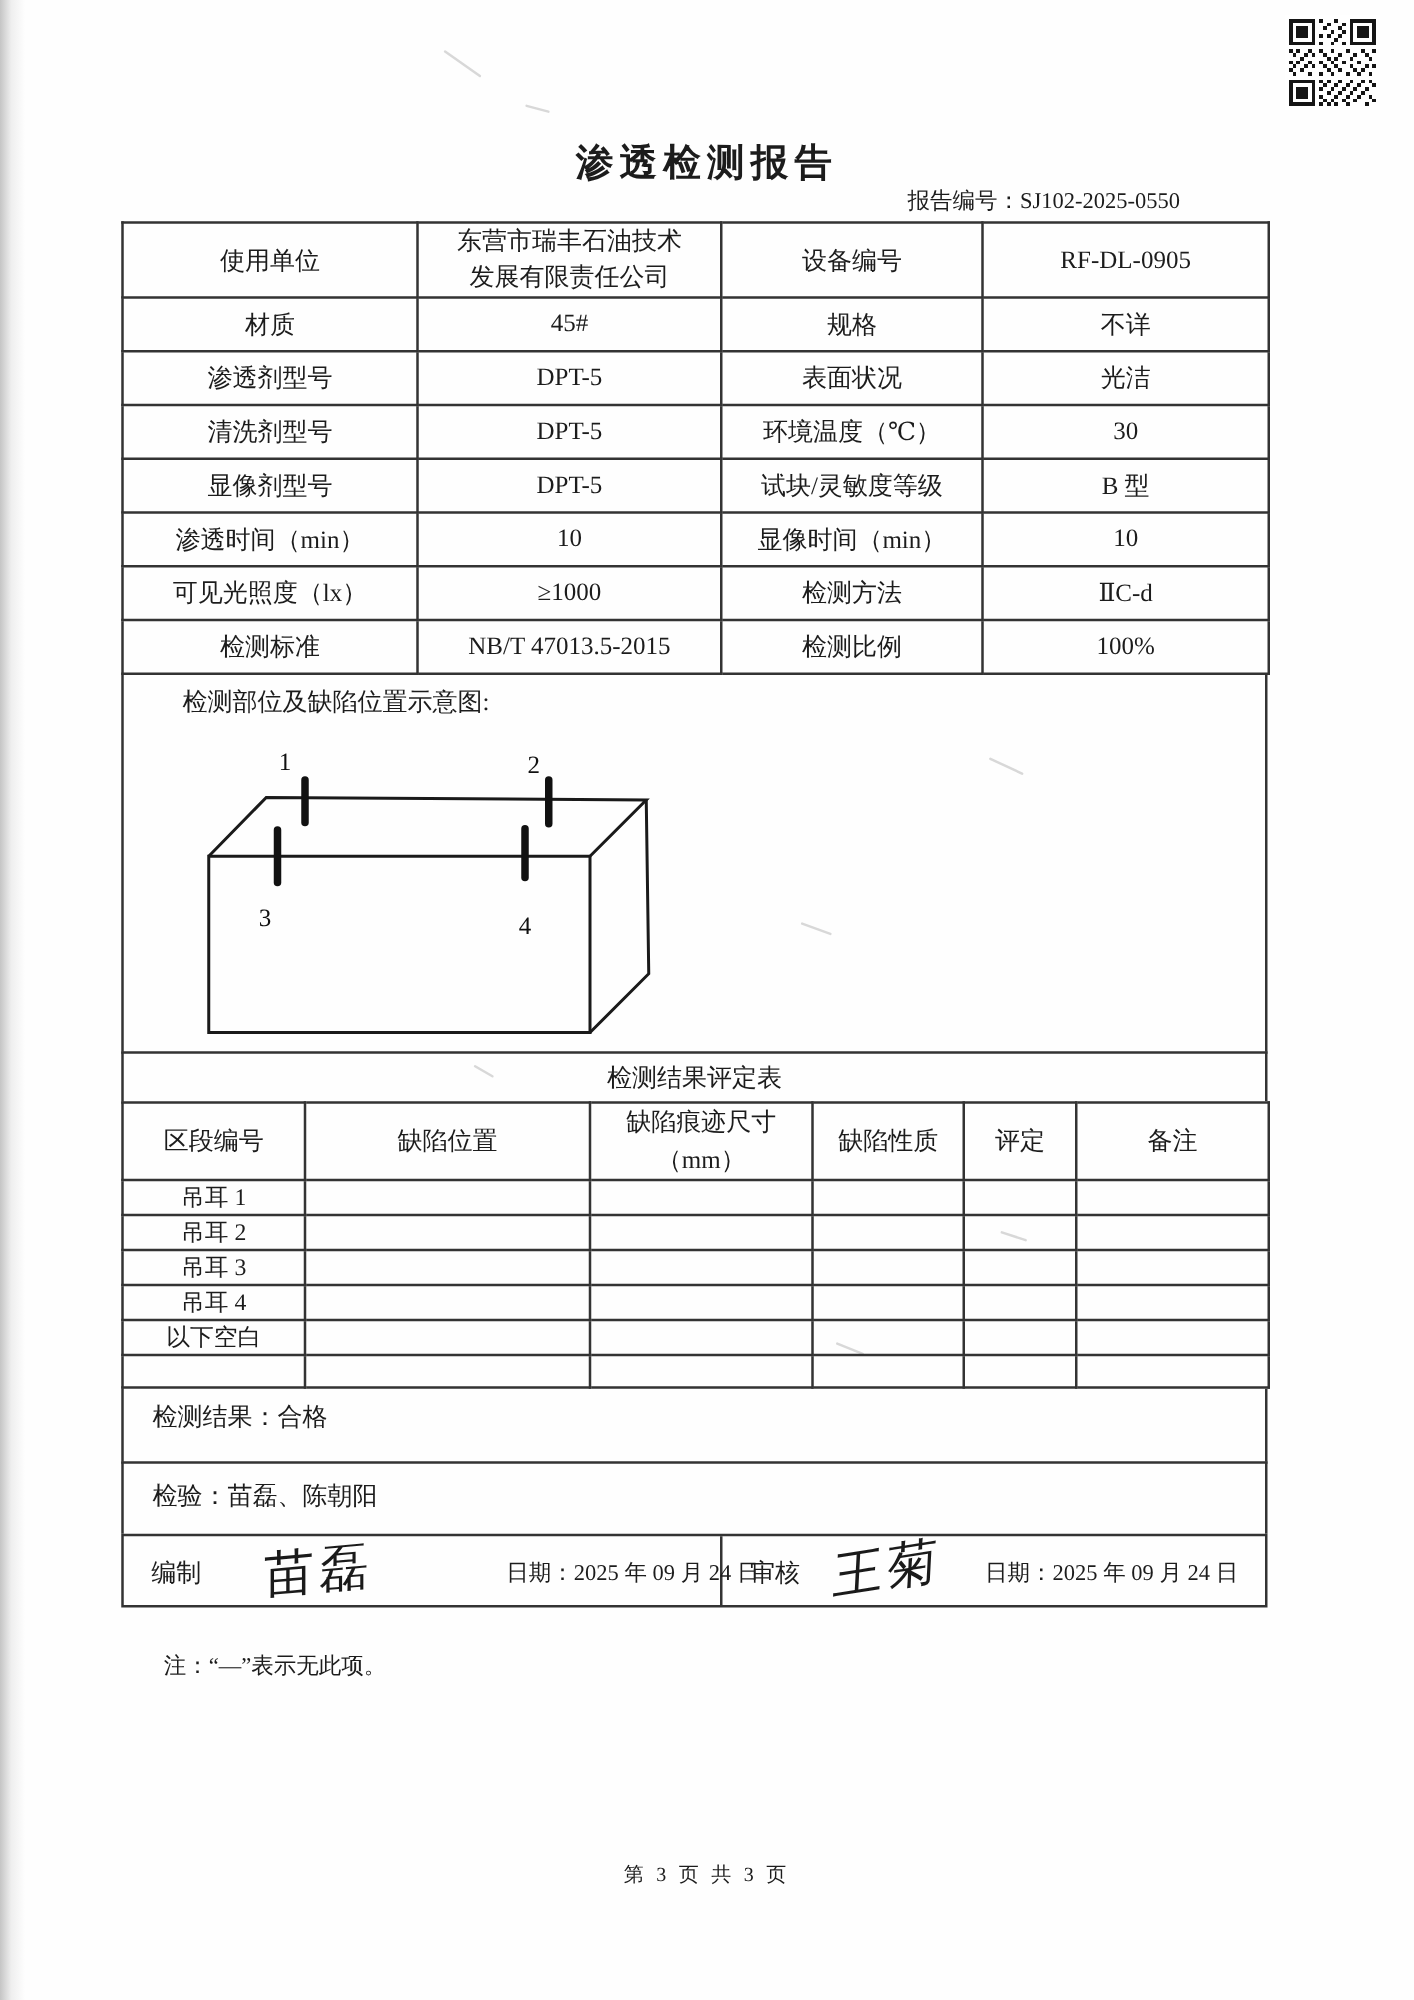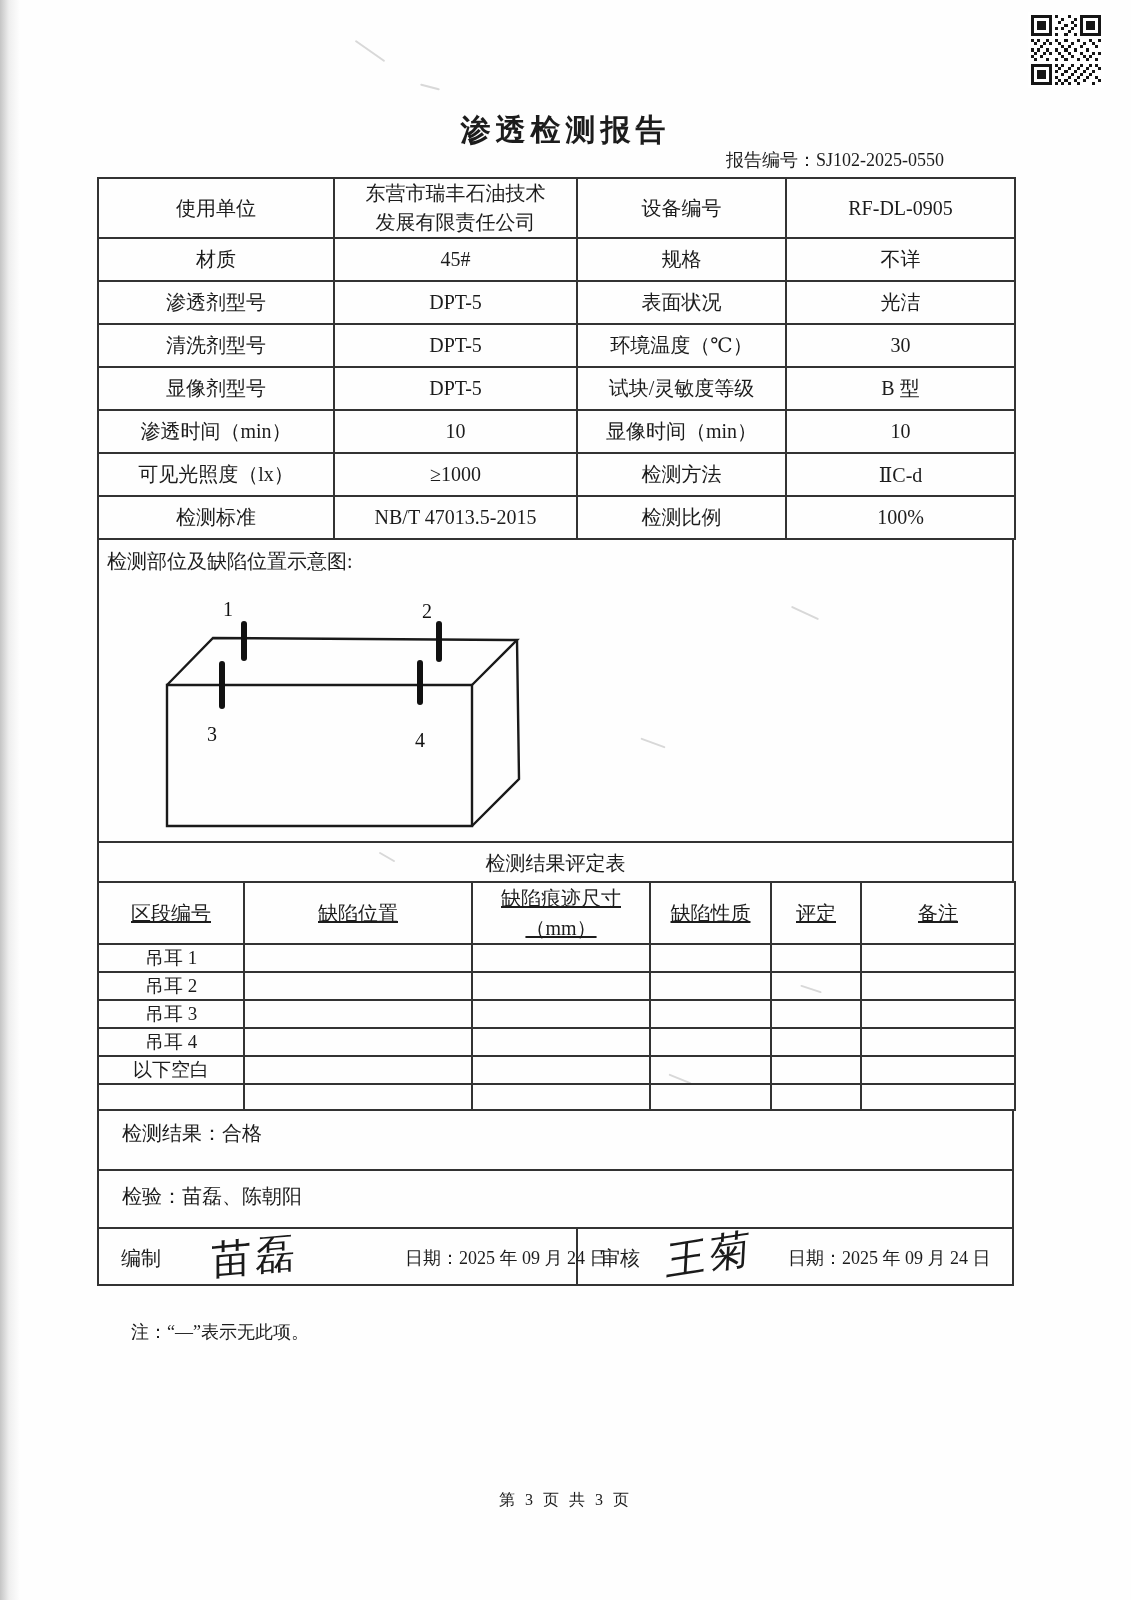--- a/index.html
+++ b/index.html
@@ -28,31 +28,31 @@
 
   .doc { position:absolute; left:97px; top:177px; width:917px; }
   table { width:100%; border-collapse:collapse; table-layout:fixed; }
   td { border:2px solid #333; text-align:center; vertical-align:middle; padding:0; font-size:20px; }
   .info tr { height:43px; }
   .info tr.tall { height:60px; }
   .narrow { display:inline-block; max-width:188px; line-height:1.45; }
 
   .diagram {
     position:relative; height:301px;
-    border-left:2px solid #333; border-right:2px solid #333;
+    border-left:2px solid #333; border-right:2px solid #333;padding-left:39px;
   }
   .diagram-caption { padding:8px 0 0 8px; font-size:20px; }
   .box-svg { position:absolute; left:33px; top:46px; }
   .box-svg text { font-size:20px; fill:#111; font-family:"Liberation Serif","DejaVu Serif",serif; }
 
   .results-title {
     height:38px; line-height:40px; text-align:center; font-size:20px;
     border-top:2px solid #333; border-left:2px solid #333; border-right:2px solid #333;
   }
-  .results tr.hdr { height:52px;text-decoration:underline; }
+  .results tr.hdr { height:52px; }
   .results tr.r { height:26px;padding-left:31px; }
   .results td { font-size:19px; }
   .results .hdr td { font-size:20px; line-height:1.5; }
 
   .result-line, .inspect-line {
     border-left:2px solid #333; border-right:2px solid #333;
     box-sizing:border-box; font-size:20px; padding:9px 0 0 23px; height:58px;
   }
   .inspect-line { border-top:2px solid #333; padding-top:12px; }
 

